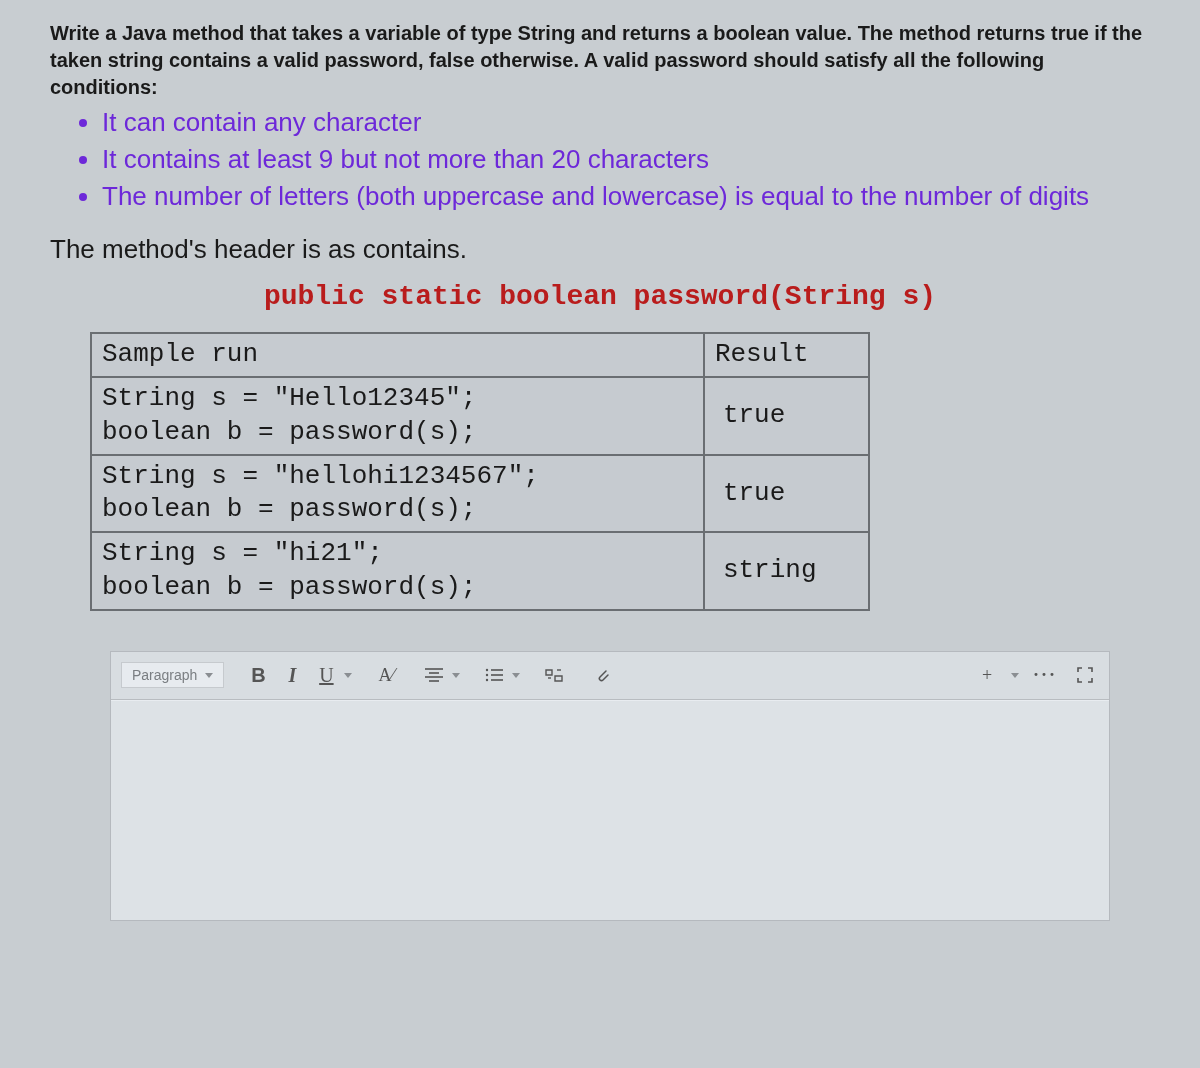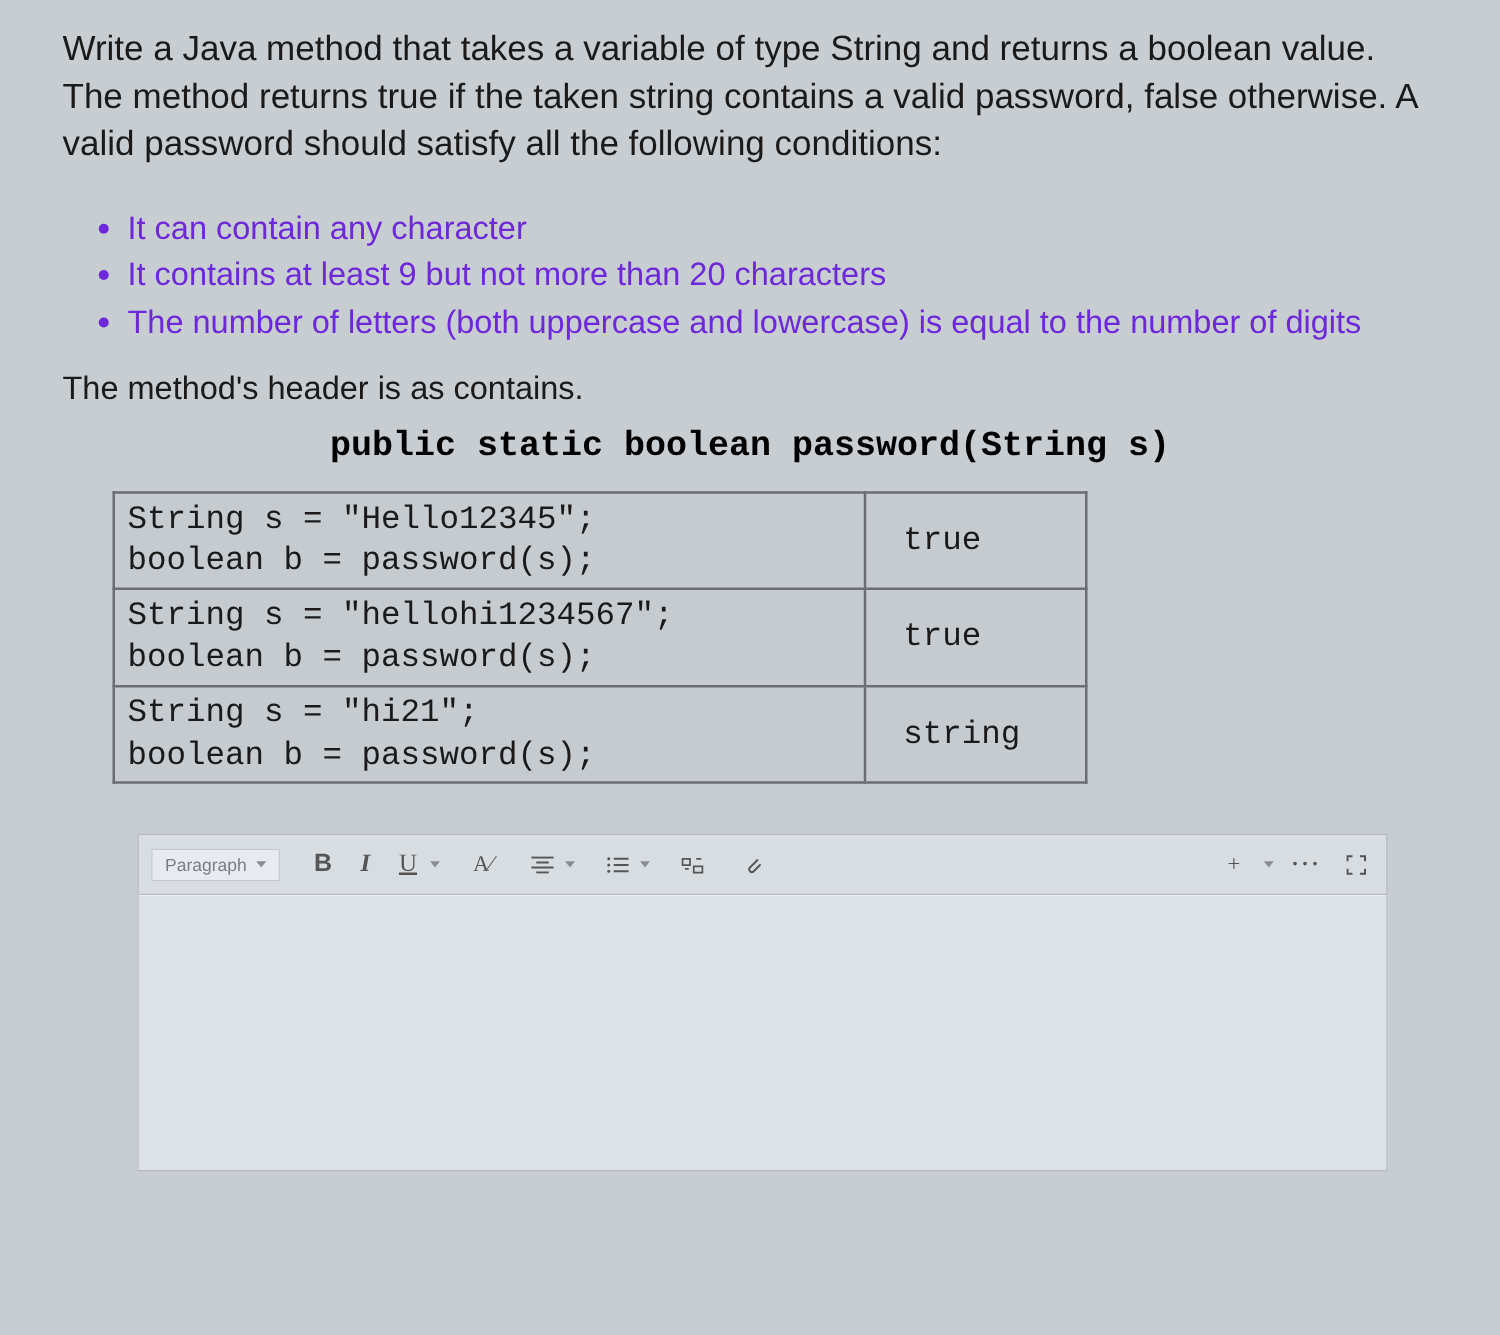--- a/index.html
+++ b/index.html
@@ -6,24 +6,25 @@
     body {
       background: #c8cdd1;
       font-family: Arial, Helvetica, sans-serif;
       color: #222;
       padding: 20px 50px 0 50px;
       width: 1200px;
       height: 1068px;
       overflow: hidden;
     }
     .question-text {
-      font-size: 28px;
+      font-size: 20px;
       line-height: 1.35;
       color: #1a1a1a;
-      margin-bottom: 32px;
+      margin-bottom: 4px;
+      font-weight: bold;
     }
     ul.conditions {
       list-style: disc;
       padding-left: 52px;
       margin-bottom: 20px;
     }
     ul.conditions li {
       font-size: 26px;
       line-height: 1.35;
       color: #6d28d9;
@@ -31,21 +32,21 @@
     }
     .method-header-intro {
       font-size: 26px;
       color: #1a1a1a;
       margin-bottom: 16px;
     }
     .code-header {
       font-family: "Courier New", monospace;
       font-size: 28px;
       font-weight: bold;
-      color: #000000;
+      color: #b91c1c;
       text-align: center;
       margin-bottom: 20px;
     }
     table.sample {
       border-collapse: collapse;
       width: 780px;
       margin-left: 40px;
       margin-bottom: 40px;
     }
     table.sample td, table.sample th {
@@ -57,21 +58,21 @@
       color: #1a1a1a;
       text-align: left;
       vertical-align: middle;
       font-weight: normal;
       background: #c6cbd0;
     }
     table.sample th {
       font-weight: normal;
     }
     table.sample td.result {
-      padding-left: 30px;
+      padding-left: 18px;
     }
     .editor-wrap {
       margin-left: 60px;
       margin-right: 40px;
       border: 1px solid #b5b9be;
       background: #d8dde1;
     }
     .toolbar {
       display: flex;
       align-items: center;
@@ -135,20 +136,24 @@
   <li>It contains at least 9 but not more than 20 characters</li>
   <li>The number of letters (both uppercase and lowercase) is equal to the number of digits</li>
 </ul>
 
 <p class="method-header-intro">The method's header is as contains.</p>
 
 <div class="code-header">public static boolean password(String s)</div>
 
 <table class="sample">
   <tbody>
+      <tr>
+    <th>Sample run</th>
+    <th>Result</th>
+  </tr>
   <tr>
     <td style="white-space:pre-line">String s = "Hello12345";
 boolean b = password(s);</td>
     <td class="result">true</td>
   </tr>
   <tr>
     <td style="white-space:pre-line">String s = "hellohi1234567";
 boolean b = password(s);</td>
     <td class="result">true</td>
   </tr>

